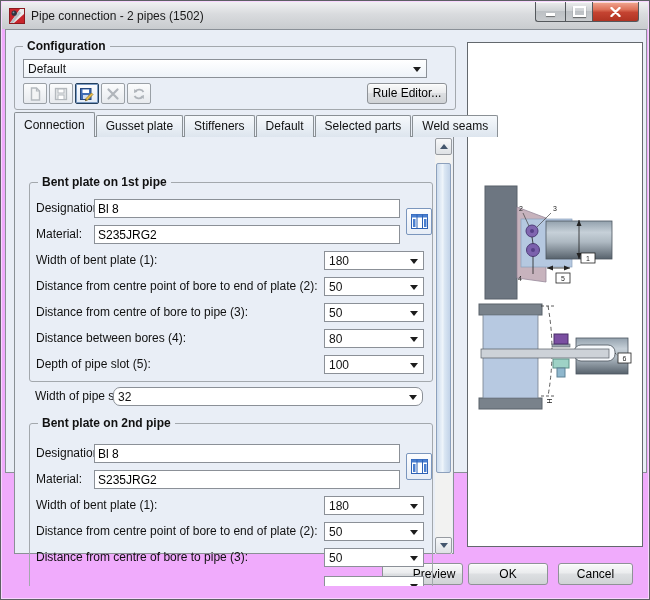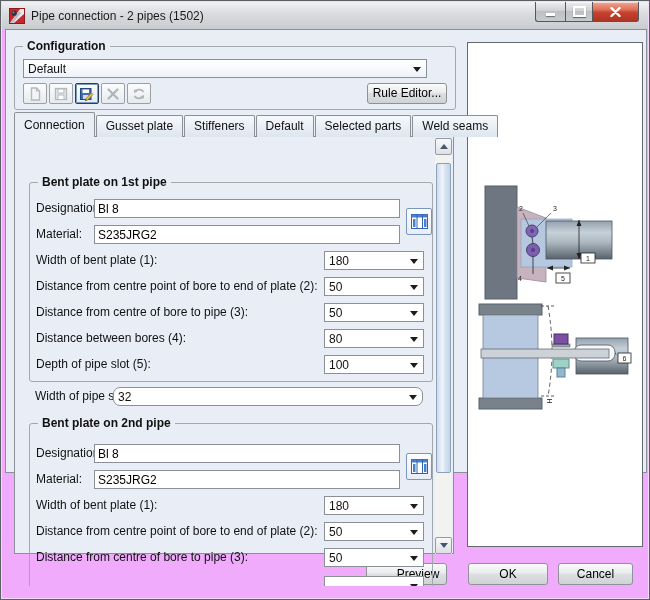--- a/index.html
+++ b/index.html
@@ -69,21 +69,21 @@
        font:12px "Liberation Sans",sans-serif;padding:1px 3px;}
   .tin.desmat{left:64px;width:306px;}
   .combo.small{left:294px;width:100px;}
   .cat-btn{position:absolute;left:376px;top:25px;width:26px;height:27px;box-sizing:border-box;
        border:1px solid #7b96bd;border-radius:2px;background:linear-gradient(#fdfdfe,#e7edf6);
        display:flex;align-items:center;justify-content:center;}
   .slot-row{position:absolute;left:0;top:217px;width:421px;height:19px;}
   .slot-row .flabel{left:19px;}
   .combo.wide{left:97px;width:310px;border-radius:7px;}
   
-  #btn-preview{position:absolute;left:360px;top:533px;width:81px;height:22px;line-height:20px;padding-left:23px;}
+  #btn-preview{position:absolute;left:376px;top:533px;width:81px;height:22px;line-height:20px;padding-left:23px;}
   #btn-ok{position:absolute;left:462px;top:533px;width:80px;height:22px;line-height:20px;}
   #btn-cancel{position:absolute;left:552px;top:533px;width:75px;height:22px;line-height:20px;}
   
   .preview-panel{position:absolute;left:461px;top:12px;width:176px;height:505px;box-sizing:border-box;
        background:#ffffff;border:1px solid #63686d;}
   .preview-panel svg{display:block;}
   svg text{font-family:"Liberation Sans",sans-serif;}
 </style>
 </head>
 <body>

